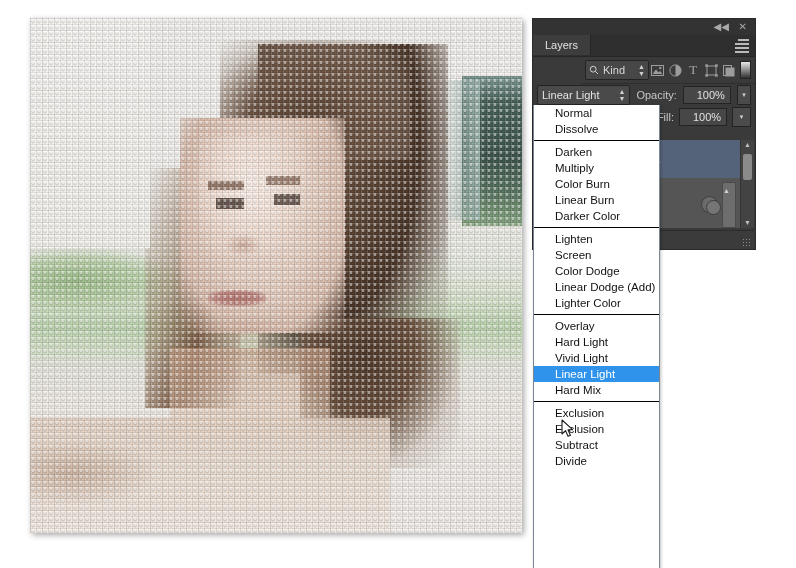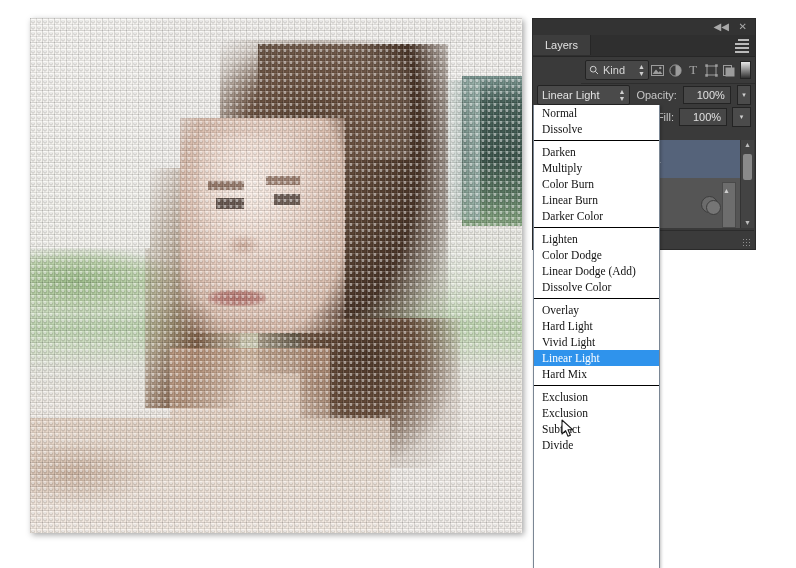--- a/index.html
+++ b/index.html
@@ -80,21 +80,21 @@
       border-top:1px solid #2c2c2c;display:flex;align-items:center;}
   .foot-ico{width:26px;height:18px;display:flex;align-items:center;justify-content:center;color:#b4b4b4;}
   #grip{position:absolute;right:3px;bottom:2px;width:9px;height:9px;
         background-image:radial-gradient(circle,#8f8f8f 0 .8px,rgba(0,0,0,0) 1px);
         background-size:3px 3px;}
 
   
   #blend-menu{position:absolute;left:533px;top:105px;width:125px;height:463px;
       background:#ffffff;border:1px solid #7a8694;border-top:none;color:#111111;
       font-size:11.5px;box-shadow:1px 1px 3px rgba(0,0,0,.25);overflow:hidden;}
-  .mi{height:16px;line-height:16px;padding-left:8px;white-space:nowrap;font-family:Liberation Serif, serif;}
+  .mi{height:16px;line-height:16px;padding-left:21px;white-space:nowrap;}
   .mi.sel{background:#2f93ec;color:#ffffff;}
   .sep{height:1px;background:#000000;margin:3px 0 3px 0;}
   #menu-leftedge{position:absolute;left:533px;top:105px;width:3px;height:463px;background:#6d6d6d;}
 
   #cursor{position:absolute;left:561px;top:419px;width:13px;height:19px;pointer-events:none;}
 </style>
 </head>
 <body>
 
 <div id="canvas-window">
@@ -281,23 +281,24 @@
     <div class="mi">Normal</div>
     <div class="mi">Dissolve</div>
     <div class="sep"></div>
     <div class="mi">Darken</div>
     <div class="mi">Multiply</div>
     <div class="mi">Color Burn</div>
     <div class="mi">Linear Burn</div>
     <div class="mi">Darker Color</div>
     <div class="sep"></div>
     <div class="mi">Lighten</div>
+    <div class="mi">Screen</div>
     <div class="mi">Color Dodge</div>
     <div class="mi">Linear Dodge (Add)</div>
-    <div class="mi">Dissolve Color</div>
+    <div class="mi">Lighter Color</div>
     <div class="sep"></div>
     <div class="mi">Overlay</div>
     <div class="mi">Hard Light</div>
     <div class="mi">Vivid Light</div>
     <div class="mi sel">Linear Light</div>
     <div class="mi">Hard Mix</div>
     <div class="sep"></div>
     <div class="mi">Exclusion</div>
     <div class="mi">Exclusion</div>
     <div class="mi">Subtract</div>

